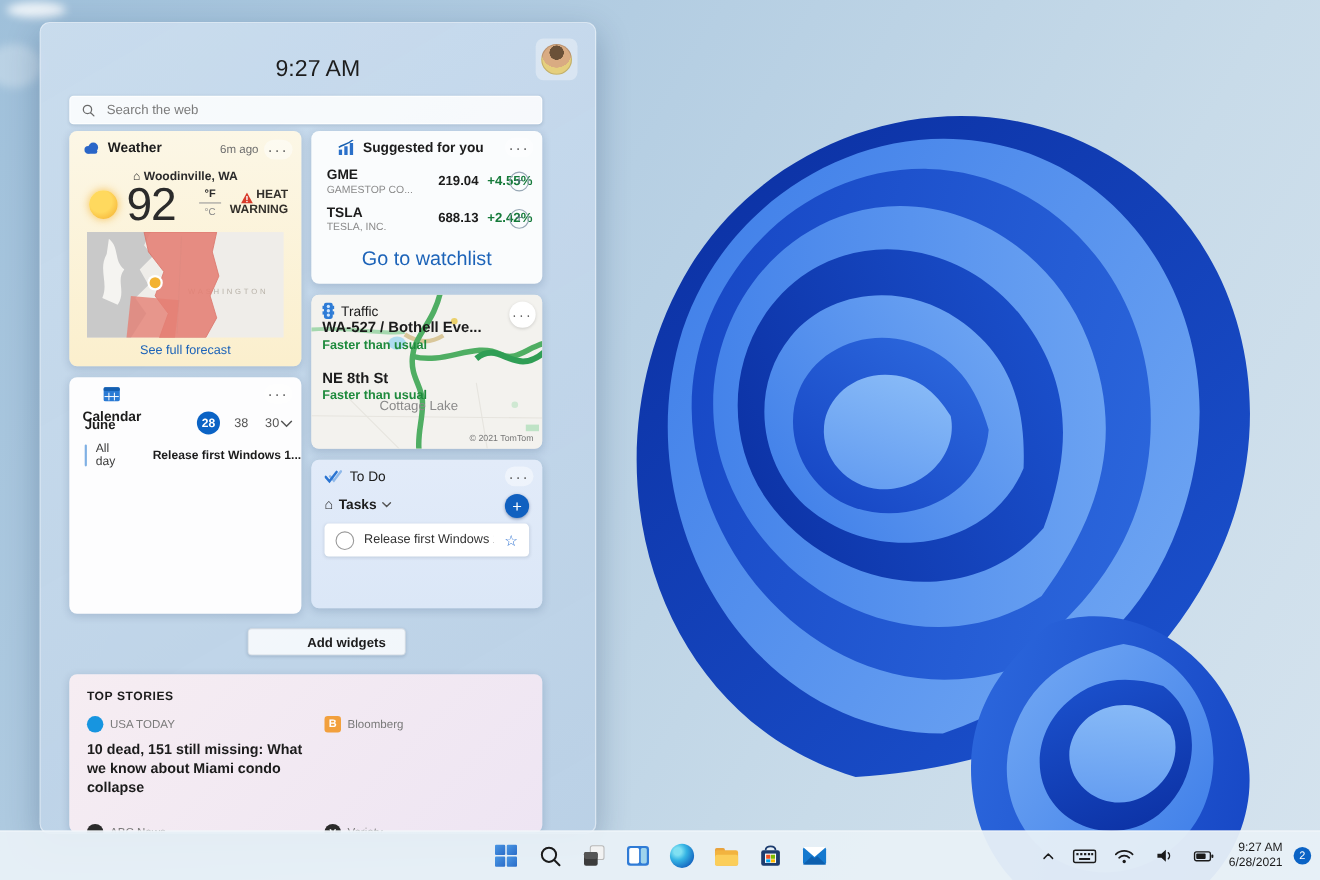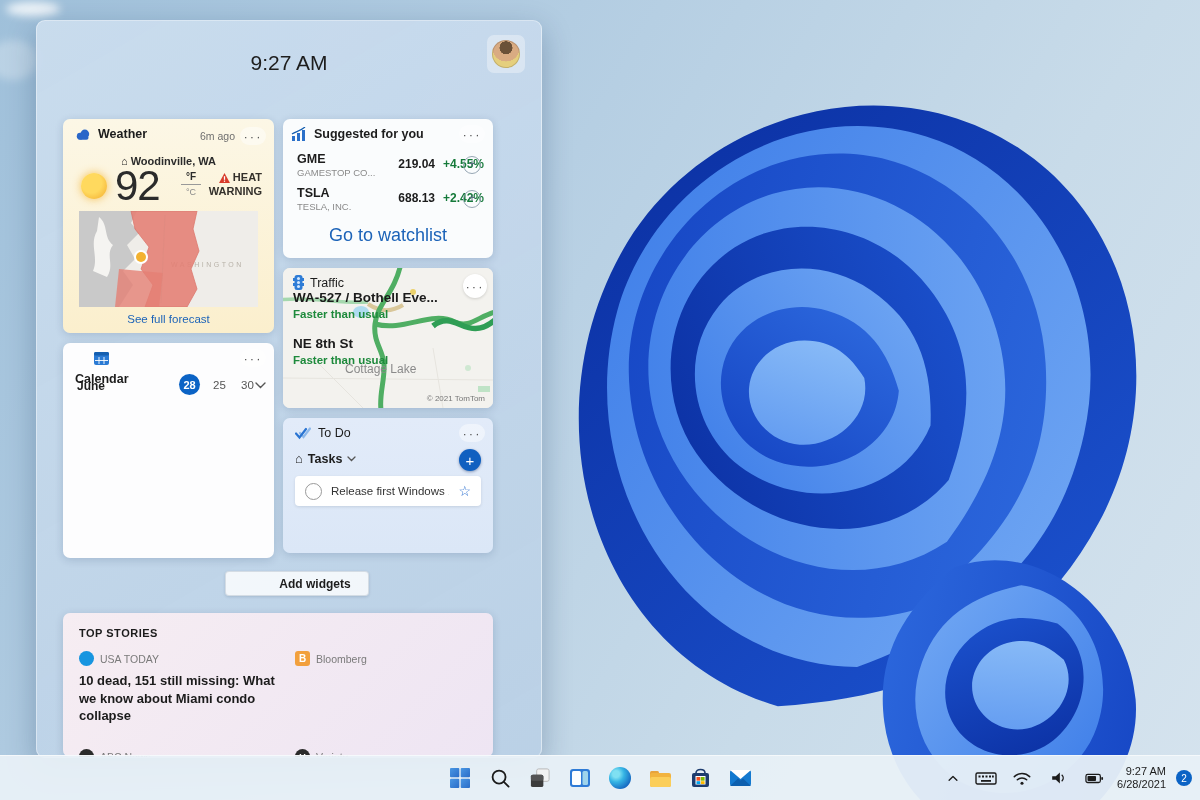--- a/index.html
+++ b/index.html
@@ -161,20 +161,27 @@
   <div class="cloud" style="left:-12px;top:40px;width:50px;height:40px;opacity:.35;"></div>
 
   <div class="panel">
 
     <div class="panel-time">9:27 AM</div>
 
     <div class="avatar-btn">
       <div class="avatar"></div>
     </div>
 
+    <div class="search-bar">
+      <svg width="13" height="13" viewBox="0 0 20 20">
+        <circle cx="8.5" cy="8.5" r="5.8" fill="none" stroke="#6b6b6b" stroke-width="1.8"></circle>
+        <line x1="13" y1="13" x2="17.5" y2="17.5" stroke="#6b6b6b" stroke-width="1.8" stroke-linecap="round"></line>
+      </svg>
+      <input type="text" placeholder="Search the web" style="">
+    </div>
 
     <div class="card w-card">
       <div class="abs" style="top:8px;left:12px;display:flex;align-items:center;gap:7px;">
         <svg width="16" height="14" viewBox="0 0 16 14">
           <circle cx="5.2" cy="9.2" r="3.4" fill="#2a66c8"></circle>
             <circle cx="9.8" cy="7" r="4.4" fill="#2a66c8"></circle>
           <rect x="3" y="8.6" width="10.5" height="4.2" rx="2.1" fill="#2a66c8"></rect>
         </svg>
         <span class="ctitle">Weather</span>
       </div>
@@ -187,21 +194,21 @@
         <span>Woodinville, WA</span>
       </div>
       <div class="abs sun" style="left:18px;top:54px;"></div>
       <div class="abs temp" style="left:52px;top:46px;">92</div>
       <div class="abs" style="left:118px;top:52px;width:20px;text-align:center;">
         <div class="unitF">°F</div>
         <div style="border-top:1px solid #999;margin:2px 0;"></div>
         <div class="unitC">°C</div>
       </div>
       <div class="abs" style="right:12px;top:52px;">
-        <div class="alert-txt" style="display:flex;align-items:center;gap:3px;justify-content:flex-end;">
+        <div class="alert-txt" style="display:flex;align-items:flex-end;gap:3px;justify-content:flex-end;">
           <svg width="11" height="10" viewBox="0 0 12 11">
             <polygon points="6,0 12,11 0,11" fill="#d83b2a"></polygon>
               <rect x="5.3" y="3.5" width="1.4" height="4" fill="#fff"></rect>
             <rect x="5.3" y="8.3" width="1.4" height="1.4" fill="#fff"></rect>
           </svg>
           <span>HEAT</span>
         </div>
         <div class="alert-txt">WARNING</div>
       </div>
       <svg class="abs" style="left:16px;top:92px;" width="179" height="96" viewBox="0 0 179 96">
@@ -225,29 +232,34 @@
           <rect x="0" y="1" width="15" height="3.5" rx="1.5" fill="#155fb0"></rect>
           <line x1="5" y1="6" x2="5" y2="13" stroke="#fff" stroke-width=".9"></line>
           <line x1="10" y1="6" x2="10" y2="13" stroke="#fff" stroke-width=".9"></line>
           <line x1="1" y1="9.5" x2="14" y2="9.5" stroke="#fff" stroke-width=".9"></line>
         </svg>
         <span class="ctitle">Calendar</span>
       </div>
       <span class="dots abs" style="top:6px;right:8px;">···</span>
       <div class="abs" style="top:36px;left:14px;font-size:12px;font-weight:700;">June</div>
       <div class="day-sel abs" style="top:31px;left:116px;">28</div>
-      <div class="day abs" style="top:36px;left:150px;">25</div>
+      <div class="day abs" style="top:36px;left:150px;">38</div>
       <div class="day abs" style="top:36px;left:178px;">30</div>
       <svg class="abs" style="top:39px;right:8px;" width="11" height="7" viewBox="0 0 11 7">
         <polyline points="1,1 5.5,5.5 10,1" fill="none" stroke="#555" stroke-width="1.4" stroke-linecap="round"></polyline>
       </svg>
+      <div class="abs" style="top:58px;left:14px;right:12px;height:26px;display:flex;align-items:center;gap:8px;">
+        <div class="event-bar"></div>
+        <span style="font-size:11px;color:#3a3a3a;">All day</span>
+        <span style="font-size:11px;font-weight:700;margin-left:26px;white-space:nowrap;">Release first Windows 1...</span>
+      </div>
     </div>
 
     <div class="card s-card">
-      <div class="abs" style="top:8px;left:8px;display:flex;align-items:center;gap:7px;">
+      <div class="abs" style="top:8px;left:24px;display:flex;align-items:center;gap:7px;">
         <svg width="16" height="14" viewBox="0 0 16 14">
           <rect x="1" y="9" width="3" height="5" fill="#2a70c9"></rect>
           <rect x="6" y="6" width="3" height="8" fill="#2a70c9"></rect>
           <rect x="11" y="3" width="3" height="11" fill="#2a70c9"></rect>
           <path d="M1 7 C5 4 8 5 14 0" fill="none" stroke="#155fb0" stroke-width="1.3"></path>
         </svg>
         <span class="ctitle">Suggested for you</span>
       </div>
       <span class="dots abs" style="top:6px;right:8px;">···</span>
 

